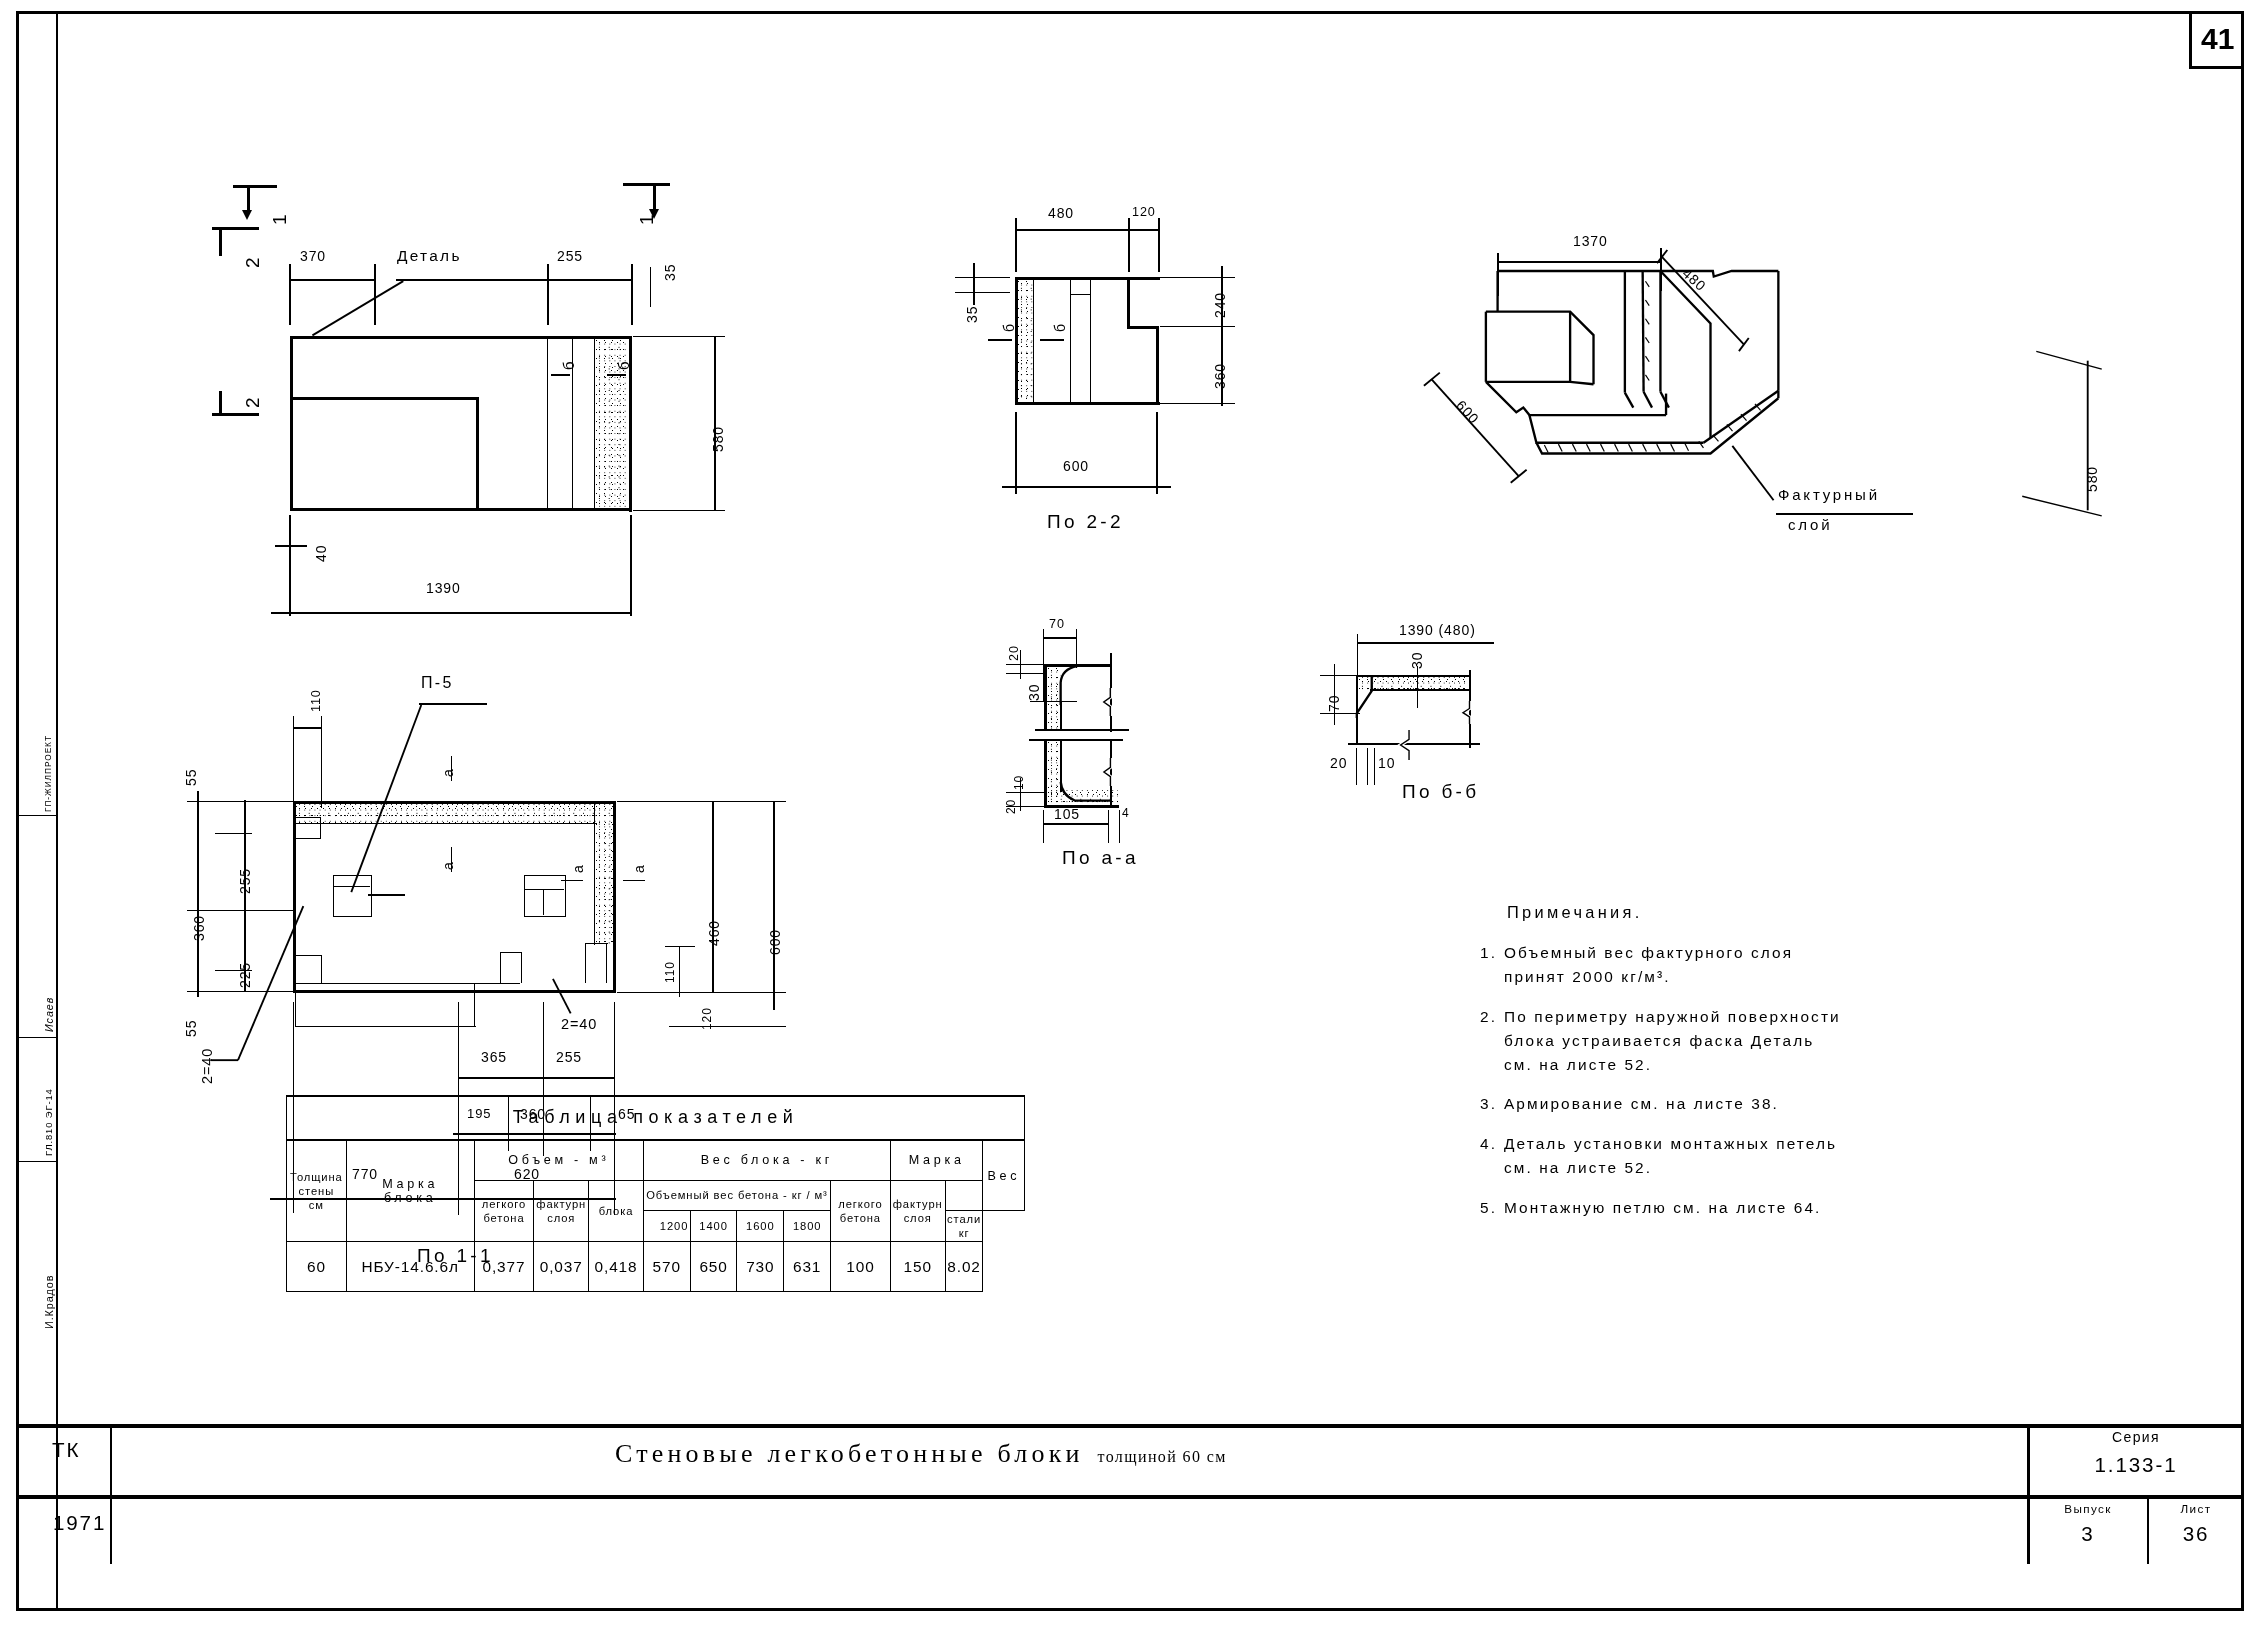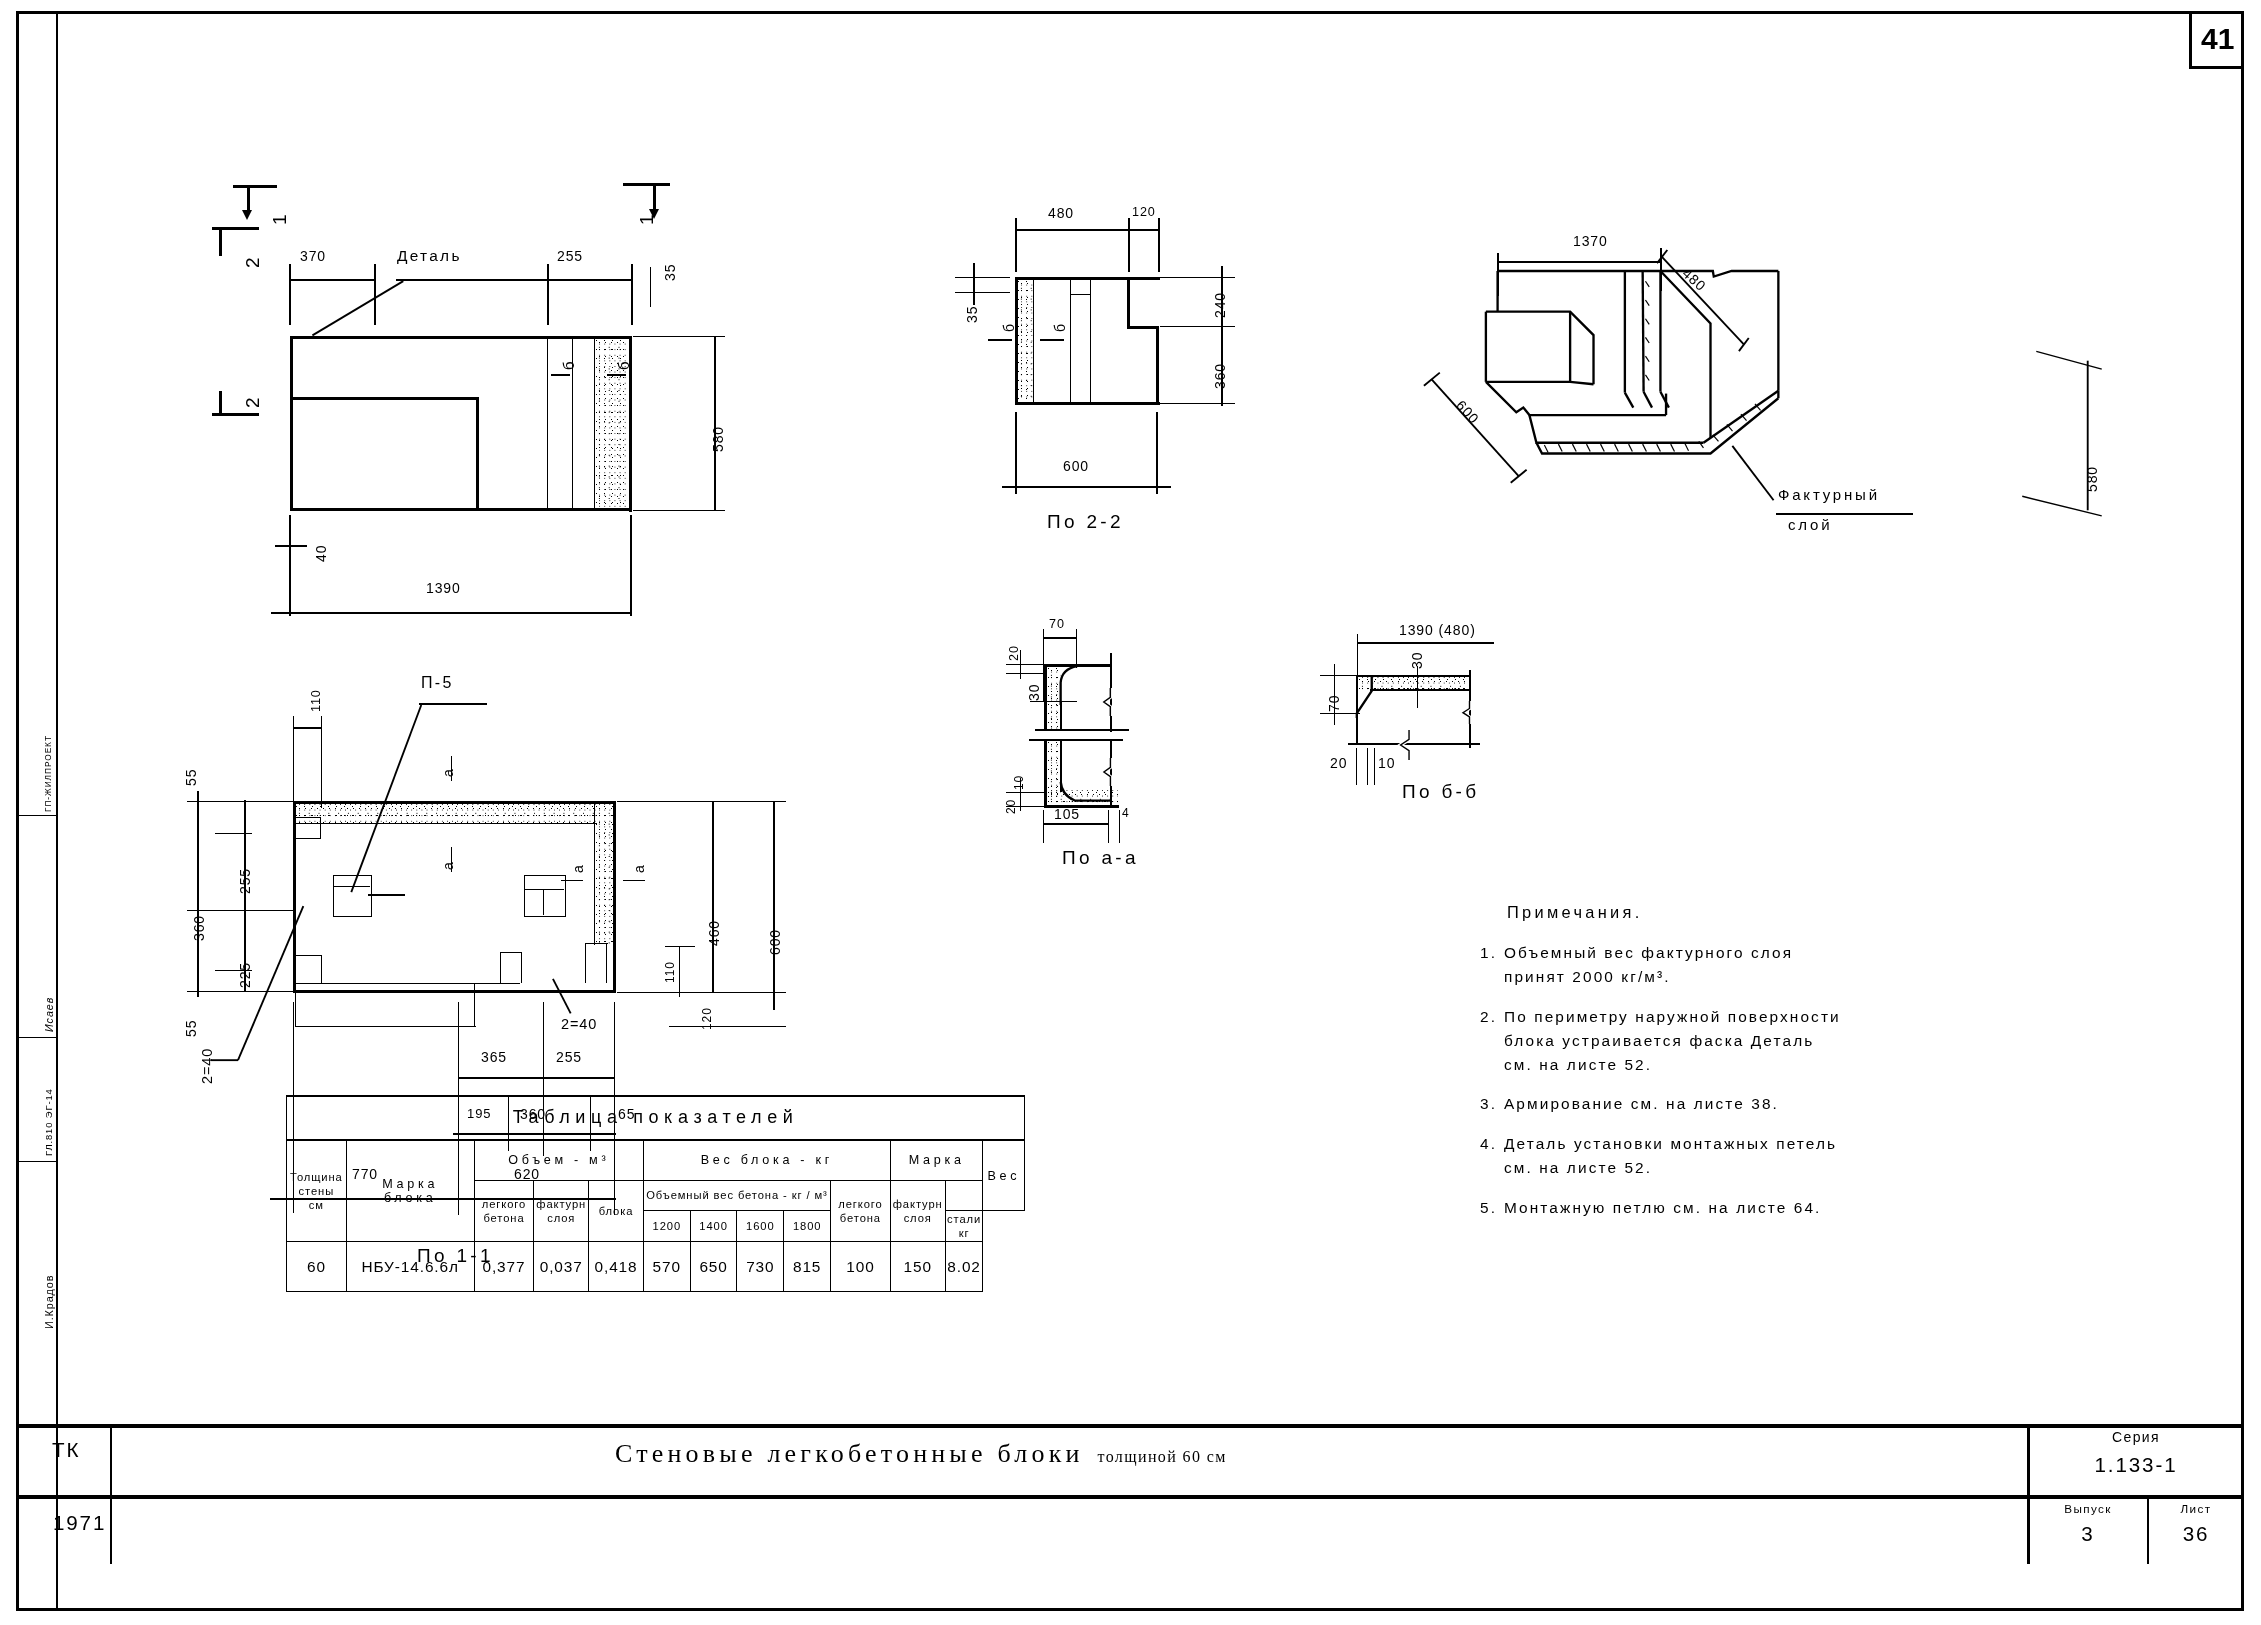--- a/index.html
+++ b/index.html
@@ -540,37 +540,37 @@
         <td rowspan="2" class="t-hdr" style="width:51px;white-space:pre-line;">фактурн
 слоя</td>
         <td rowspan="2" class="t-hdr" style="width:51px;">блока</td>
         <td colspan="4" class="t-hdr" style="height:28px;">Объемный вес бетона - кг / м³</td>
         <td rowspan="2" class="t-hdr" style="width:56px;white-space:pre-line;">легкого
 бетона</td>
         <td rowspan="2" class="t-hdr" style="width:51px;white-space:pre-line;">фактурн
 слоя</td>
       </tr>
       <tr>
-        <td class="t-hdr" style="width:43px;height:28px;">1200</td>
+        <td class="t-hdr" style="width:43px;height:28px;text-align:right;">1200</td>
         <td class="t-hdr" style="width:43px;">1400</td>
         <td class="t-hdr" style="width:43px;">1600</td>
         <td class="t-hdr" style="width:43px;">1800</td>
         <td class="t-hdr" style="white-space:pre-line;">стали
 кг</td>
       </tr>
       <tr style="height:50px;">
         <td class="t-val">60</td>
         <td class="t-val">НБУ-14.6.6л</td>
         <td class="t-val">0,377</td>
         <td class="t-val">0,037</td>
         <td class="t-val">0,418</td>
         <td class="t-val">570</td>
         <td class="t-val">650</td>
         <td class="t-val">730</td>
-        <td class="t-val">815</td>
+        <td class="t-val">631</td>
         <td class="t-val">100</td>
         <td class="t-val">150</td>
         <td class="t-val">8.02</td>
       </tr>
     </tbody>
       </table>
   </div>
 
   <div class="notes" style="left:1432px;top:903px;width:730px;">
     <div class="notes-title">Примечания.</div>

